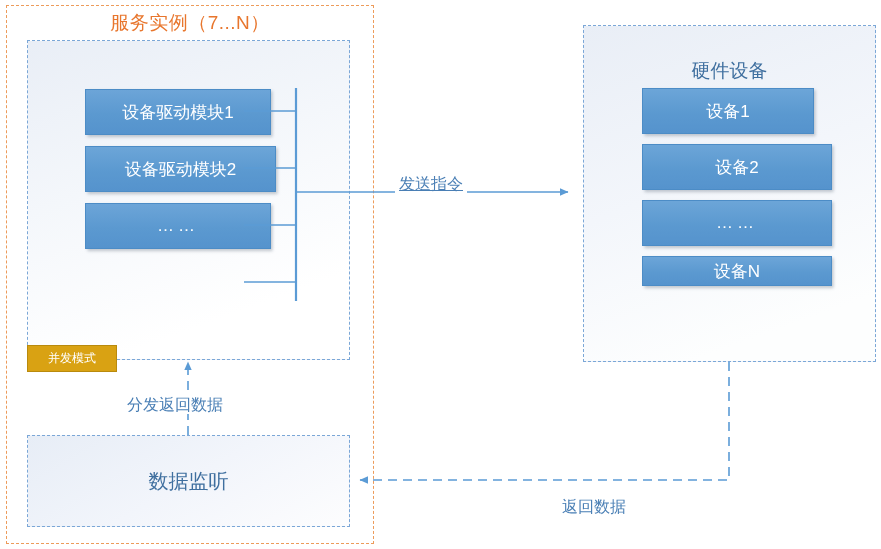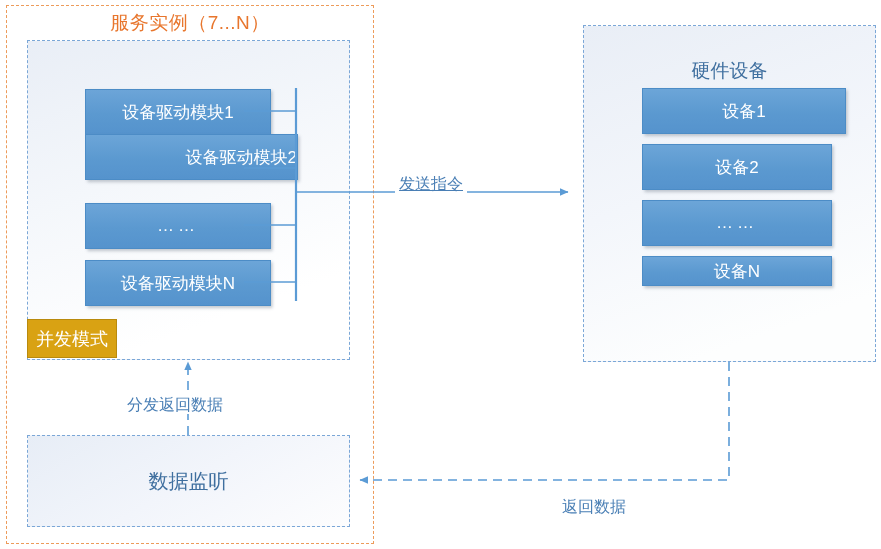--- a/index.html
+++ b/index.html
@@ -111,31 +111,31 @@
   }
   .block.dots {
     letter-spacing: 4px;
     font-size: 17px;
   }
 
   
   .badge {
     position: absolute;
     left: 27px;
-    top: 319px;
+    top: 345px;
     width: 90px;
-    height: 39px;
+    height: 27px;
     background: #d9a213;
     border: 1px solid #b98a0d;
     box-sizing: border-box;
     display: flex;
     align-items: center;
     justify-content: center;
     color: #ffffff;
-    font-size: 18px;
+    font-size: 12px;
     white-space: nowrap;
   }
 
   
   #wires {
     position: absolute;
     left: 0;
     top: 0;
     width: 881px;
     height: 549px;
@@ -161,42 +161,39 @@
 
 <div id="canvas">
 
   <div class="service-frame"></div>
   <div class="service-title">服务实例（7...N）</div>
 
   <div class="panel driver-panel">
     <div class="block" style="left:57px; top:48px; width:186px; height:46px;">
       <span>设备驱动模块1</span>
     </div>
-    <div class="block" style="left:57px; top:93px; width:213px; height:46px;justify-content:flex-end;">
+    <div class="block" style="left:57px; top:105px; width:191px; height:46px;">
       <span>设备驱动模块2</span>
     </div>
     <div class="block dots" style="left:57px; top:162px; width:186px; height:46px;">
       <span>……</span>
     </div>
-    <div class="block" style="left:57px; top:219px; width:186px; height:46px;">
-      <span>设备驱动模块N</span>
-    </div>
   </div>
 
   <div class="badge">
     <span>并发模式</span>
   </div>
 
   <div class="panel listener-panel">
     <div class="listener-label">数据监听</div>
   </div>
 
   <div class="panel hardware-panel">
     <div class="panel-heading">硬件设备</div>
-    <div class="block" style="left:58px; top:62px; width:204px; height:46px;">
+    <div class="block" style="left:58px; top:62px; width:172px; height:46px;">
       <span>设备1</span>
     </div>
     <div class="block" style="left:58px; top:118px; width:190px; height:46px;">
       <span>设备2</span>
     </div>
     <div class="block dots" style="left:58px; top:174px; width:190px; height:46px;">
       <span>……</span>
     </div>
     <div class="block" style="left:58px; top:230px; width:190px; height:30px;justify-content:center;">
       <span>设备N</span>

